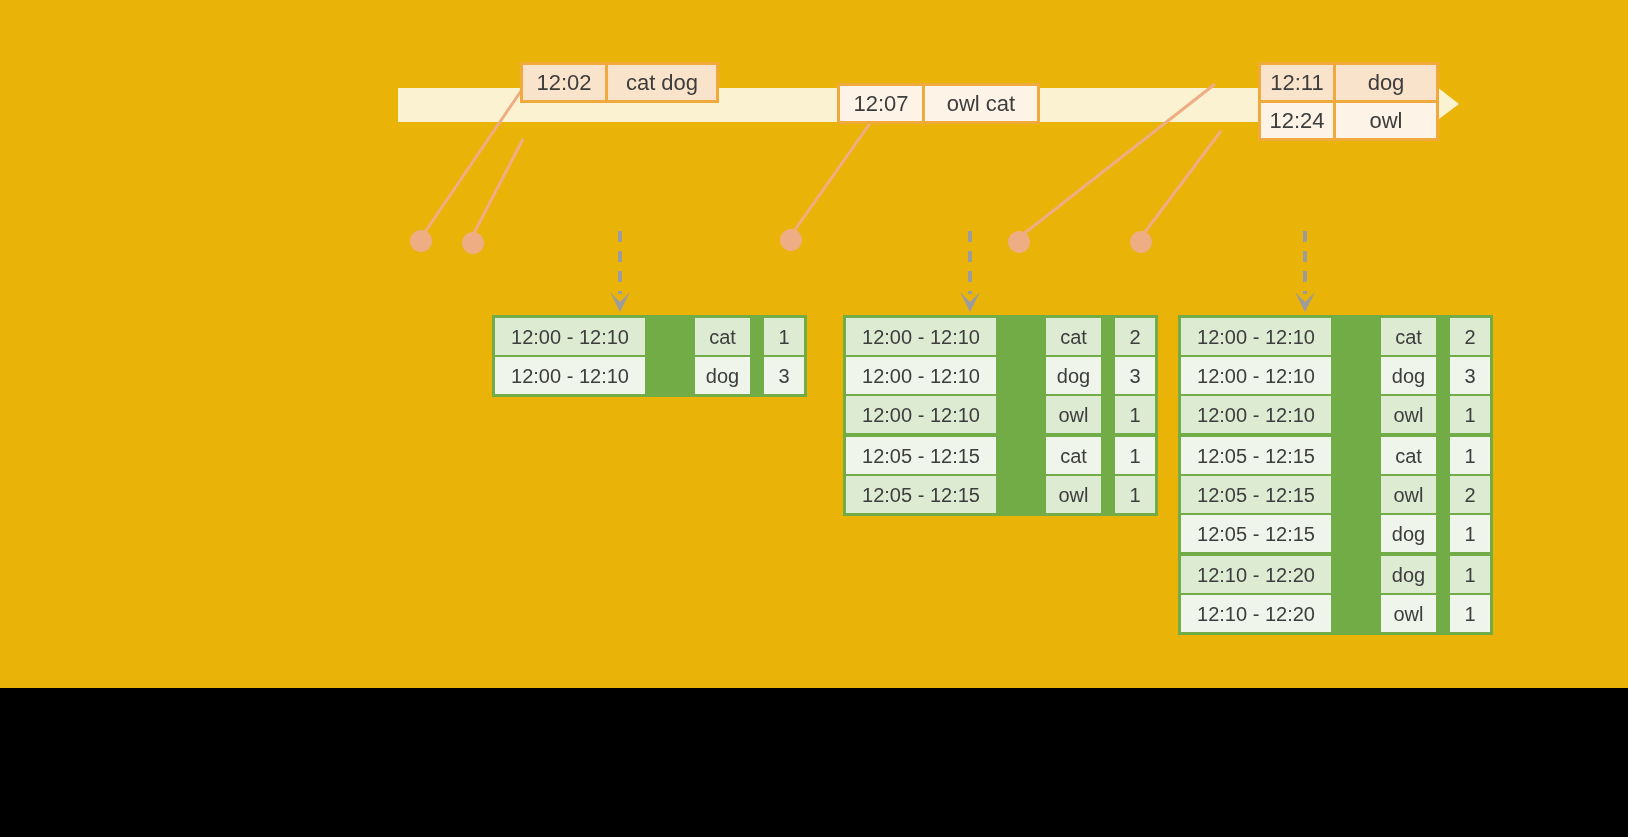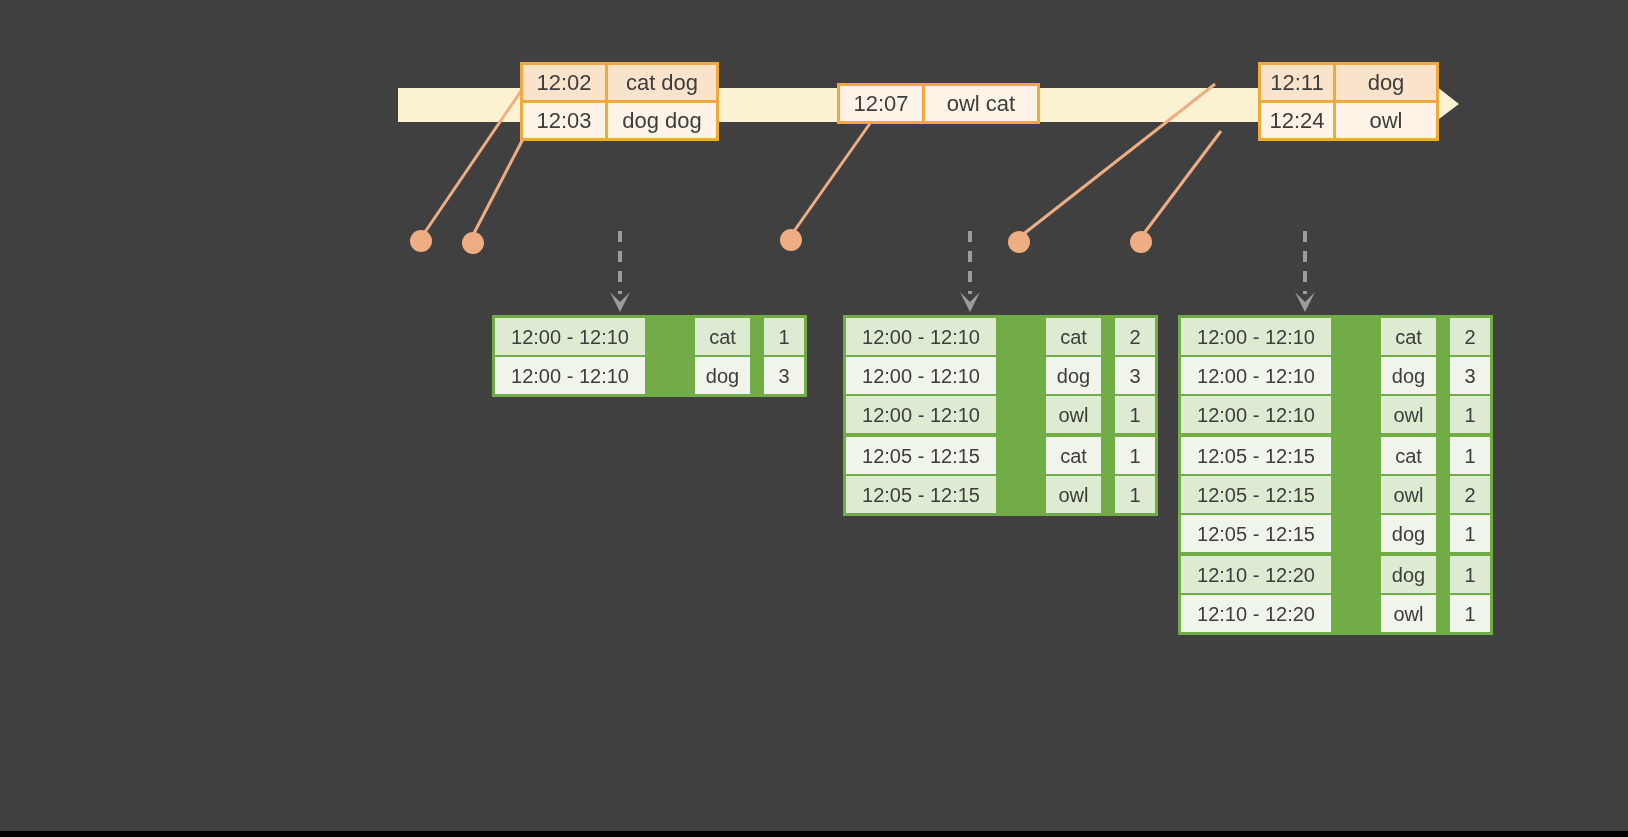--- a/index.html
+++ b/index.html
@@ -1,16 +1,16 @@
 <!DOCTYPE html>
 <html><head>
 <meta charset="utf-8">
 <style>
   html,body{margin:0;padding:0;background:#000;}
-  .canvas{position:relative;width:1628px;height:831px;background:#404040;overflow:hidden;
+  .canvas{position:relative;width:1628px;height:688px;background:#eab308;overflow:hidden;
           font-family:"Liberation Sans",sans-serif;color:#3d3d3d;}
   svg.overlay{position:absolute;left:0;top:0;width:1628px;height:837px;}
 
   
   .evt-table{position:absolute;background:#F0A93D;border:3px solid #F0A93D;
              display:flex;flex-direction:column;gap:3px;}
   .evt-row{display:flex;gap:3px;height:35px;}
   .evt-row.dark  > div{background:#FAE3CB;}
   .evt-row.light > div{background:#FDF3E7;}
   .evt-row .cell{display:flex;align-items:center;justify-content:center;
@@ -70,24 +70,20 @@
         <line x1="1305" y1="231" x2="1305" y2="294" stroke-width="4" stroke-dasharray="11 9" fill="none"></line>
         <polygon points="1295,292 1305,302 1315,292 1305,312" stroke="none"></polygon>
       </g>
     </g>
   </svg>
 
   <div class="evt-table" style="left:520px;top:62px;--tw:82px;--ww:108px;">
       <div class="evt-row dark">
         <div class="cell time">12:02</div>
         <div class="cell words">cat dog</div>
-      </div>
-      <div class="evt-row light">
-        <div class="cell time">12:03</div>
-        <div class="cell words">dog dog</div>
       </div>
     </div>
   <div class="evt-table" style="left:837px;top:83px;justify-content:center;--tw:82px;--ww:112px;">
       <div class="evt-row light">
         <div class="cell time">12:07</div>
         <div class="cell words">owl cat</div>
       </div>
     </div>
   <div class="evt-table" style="left:1258px;top:62px;--tw:72px;--ww:100px;">
       <div class="evt-row dark">

